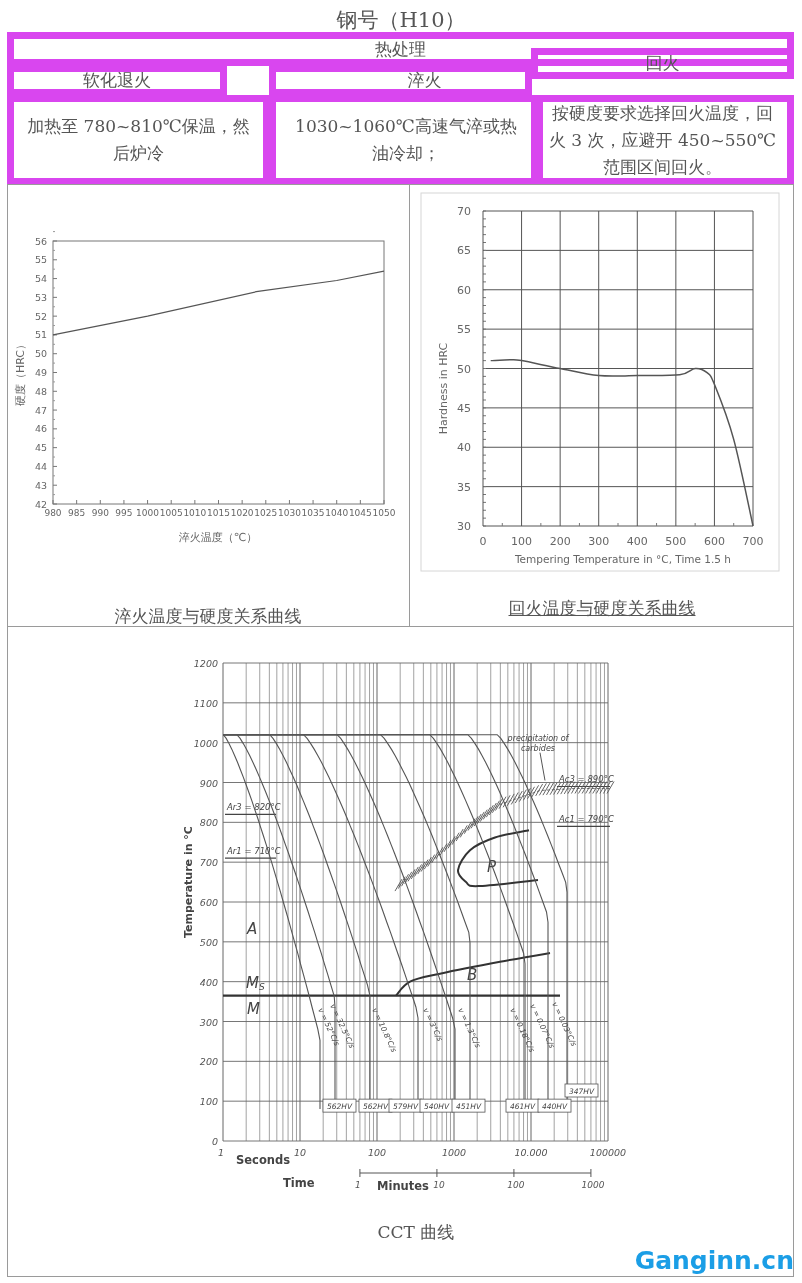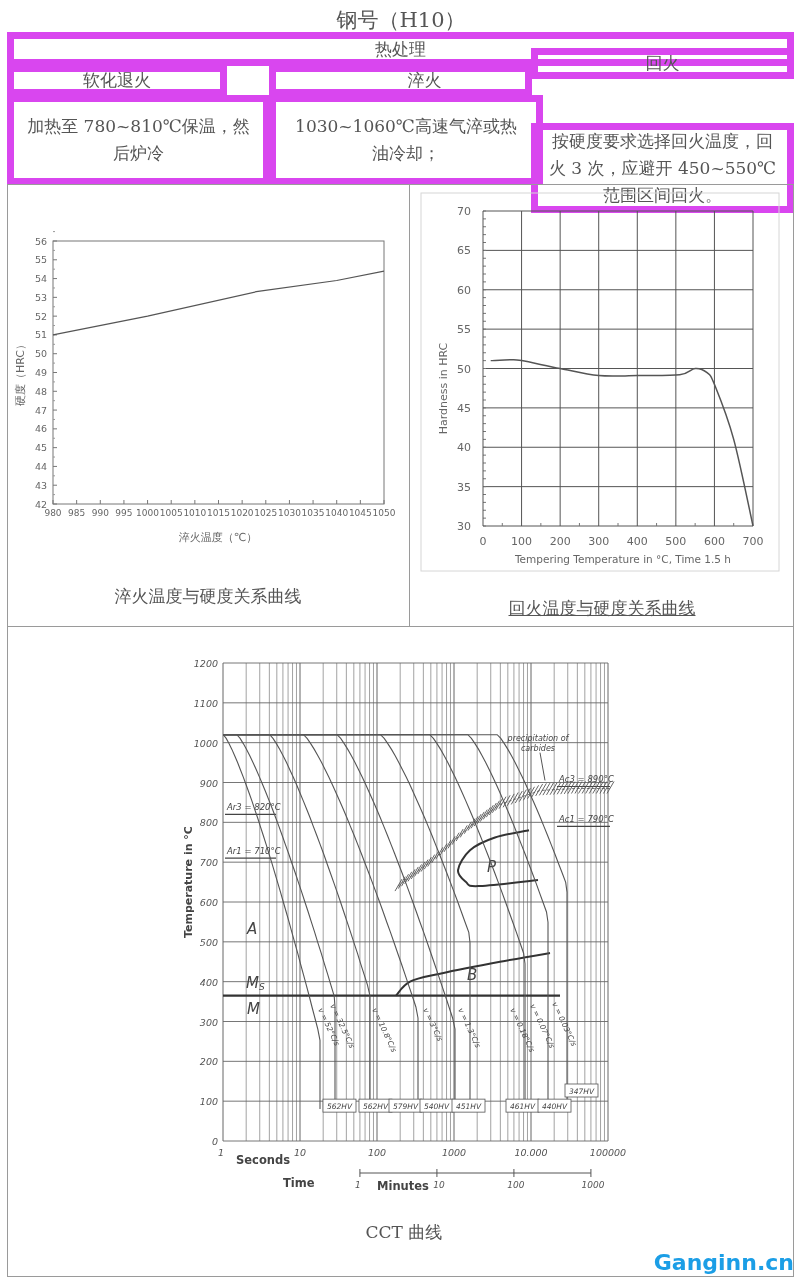--- a/index.html
+++ b/index.html
@@ -7,21 +7,21 @@
        font-family:"DejaVu Serif","Liberation Serif",serif;color:#555;}
   .abs{position:absolute;}
   .title{left:0;top:6px;width:802px;text-align:center;font-size:21px;color:#555;}
   .frame{border:1px solid #9a9a9a;box-sizing:border-box;}
   .cell{position:absolute;box-sizing:border-box;border:7px solid #d946ef;
         display:flex;align-items:center;justify-content:center;text-align:center;
         font-size:17px;line-height:27px;color:#555;}
   .caption{position:absolute;text-align:center;font-size:17px;color:#555;}
   svg text{font-family:"DejaVu Sans","Liberation Sans",sans-serif;}
   .wm{position:absolute;right:8px;bottom:8px;font-family:"DejaVu Sans","Liberation Sans",sans-serif;
-      font-weight:bold;font-size:22px;color:#1b9ee6;letter-spacing:0px;}
+      font-weight:bold;font-size:25px;color:#1b9ee6;letter-spacing:0px;}
 </style>
 </head>
 <body>
 
 <div class="abs title">钢号（H10）</div>
 
 <div class="cell" style="left:7px;top:32px;width:787px;height:34px;">
   <span>热处理</span>
 </div>
 <div class="cell" style="left:7px;top:65px;width:220px;height:31px;">
@@ -32,21 +32,21 @@
 </div>
 <div class="cell" style="left:531px;top:48px;width:263px;height:31px;">
   <span>回火</span>
 </div>
 <div class="cell" style="left:7px;top:95px;width:263px;height:90px;padding:0 8px;">
   <span>加热至 780~810℃保温，然后炉冷</span>
 </div>
 <div class="cell" style="left:269px;top:95px;width:274px;height:90px;padding:0 14px;">
   <span>1030~1060℃高速气淬或热油冷却；</span>
 </div>
-<div class="cell" style="left:531px;top:95px;width:263px;height:90px;padding:0 8px;margin-top:28px;">
+<div class="cell" style="left:531px;top:95px;width:263px;height:90px;padding:0 8px;">
   <span>按硬度要求选择回火温度，回火 3 次，应避开 450~550℃范围区间回火。</span>
 </div>
 
 <div class="abs frame" style="left:7px;top:184px;width:403px;height:443px;"></div>
 <div class="abs frame" style="left:409px;top:184px;width:385px;height:443px;"></div>
 <div class="abs frame" style="left:7px;top:626px;width:787px;height:651px;"></div>
 
 <svg class="abs" style="left:0;top:225px;" width="405" height="330">
   <g id="q-axes">
       <rect x="53" y="16" width="331" height="263" fill="none" stroke="#777" stroke-width="1"></rect>
@@ -123,21 +123,21 @@
       <text x="336.7142857142857" y="291" font-size="9" text-anchor="middle" fill="#666">1040</text>
       <line x1="360.3571428571429" x2="360.3571428571429" y1="279" y2="275" stroke="#777"></line>
       <text x="360.3571428571429" y="291" font-size="9" text-anchor="middle" fill="#666">1045</text>
       <line x1="384" x2="384" y1="279" y2="275" stroke="#777"></line>
       <text x="384" y="291" font-size="9" text-anchor="middle" fill="#666">1050</text>
       <text x="218" y="316" font-size="11" text-anchor="middle" fill="#666">淬火温度（℃）</text>
       <text x="0" y="0" font-size="11" text-anchor="middle" fill="#666" transform="translate(24,147.5) rotate(-90)">硬度（HRC）</text>
       <path d="M53.0,109.9 L147.6,91.1 L256.3,66.7 L336.7,55.5 L384.0,46.1" fill="none" stroke="#555" stroke-width="1.2"></path>
     </g>
 </svg>
-<div class="caption" style="left:8px;top:585px;width:400px;">淬火温度与硬度关系曲线</div>
+<div class="caption" style="left:8px;top:605px;width:400px;">淬火温度与硬度关系曲线</div>
 
 <svg class="abs" style="left:409px;top:185px;" width="385" height="400">
   <g id="t-axes">
       <rect x="12" y="8" width="358" height="378" fill="none" stroke="#d6d6d6"></rect>
       <line x1="74" x2="344" y1="341" y2="341" stroke="#555" stroke-width="1"></line>
       <text x="62" y="345" font-size="11" text-anchor="end" fill="#666">30</text>
       <line x1="74" x2="344" y1="301.625" y2="301.625" stroke="#555" stroke-width="1"></line>
       <text x="62" y="305.625" font-size="11" text-anchor="end" fill="#666">35</text>
       <line x1="74" x2="344" y1="262.25" y2="262.25" stroke="#555" stroke-width="1"></line>
       <text x="62" y="266.25" font-size="11" text-anchor="end" fill="#666">40</text>
@@ -426,15 +426,15 @@
       <rect x="452" y="459.1333333333333" width="33" height="13" fill="#fff" stroke="#555" stroke-width="0.8"></rect>
       <text x="468.5" y="469.1333333333333" font-size="7.5" font-style="italic" text-anchor="middle" fill="#444">451HV</text>
       <rect x="506" y="459.1333333333333" width="33" height="13" fill="#fff" stroke="#555" stroke-width="0.8"></rect>
       <text x="522.5" y="469.1333333333333" font-size="7.5" font-style="italic" text-anchor="middle" fill="#444">461HV</text>
       <rect x="538" y="459.1333333333333" width="33" height="13" fill="#fff" stroke="#555" stroke-width="0.8"></rect>
       <text x="554.5" y="469.1333333333333" font-size="7.5" font-style="italic" text-anchor="middle" fill="#444">440HV</text>
       <rect x="565" y="443.99666666666667" width="33" height="13" fill="#fff" stroke="#555" stroke-width="0.8"></rect>
       <text x="581.5" y="453.99666666666667" font-size="7.5" font-style="italic" text-anchor="middle" fill="#444">347HV</text>
     </g>
 </svg>
-<div class="caption" style="left:304px;top:1221px;width:200px;">CCT 曲线</div>
+<div class="caption" style="left:316px;top:1221px;width:200px;">CCT 曲线</div>
 
 <div class="wm">Ganginn.cn</div>
 
 </body></html>

